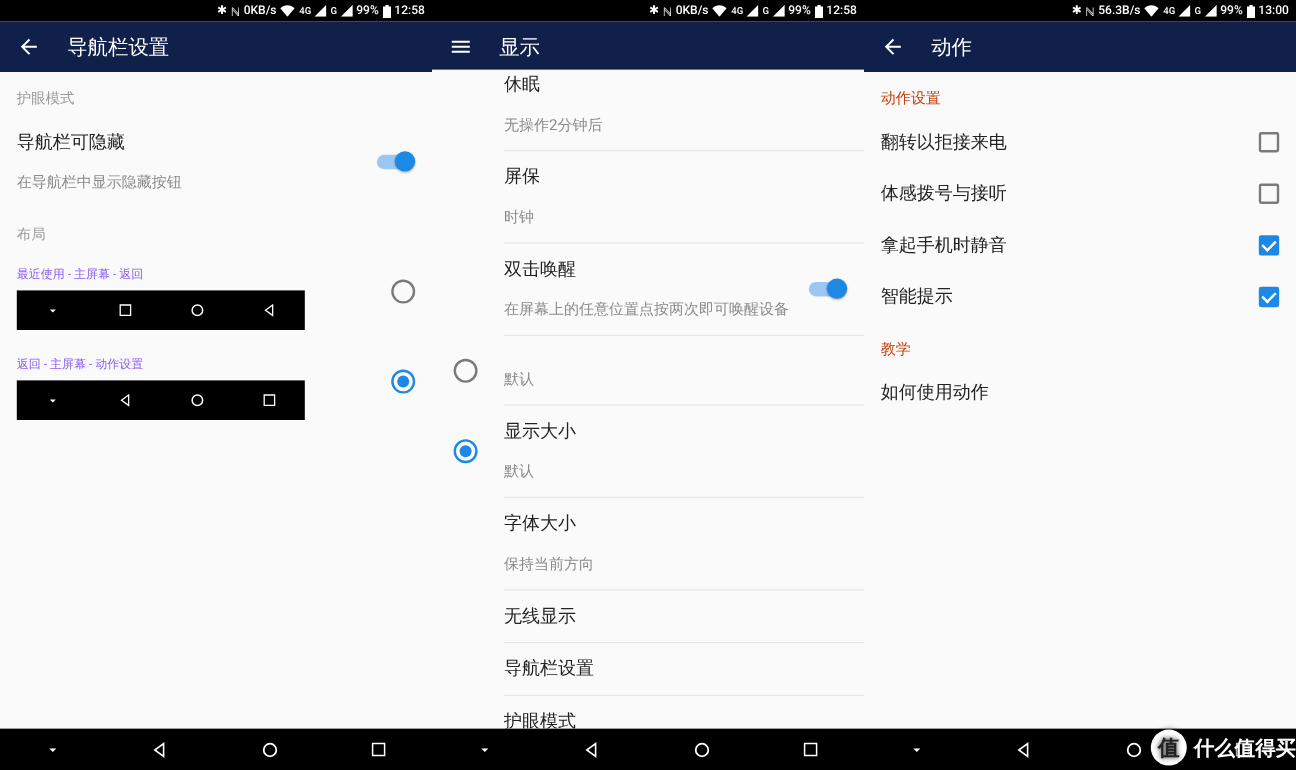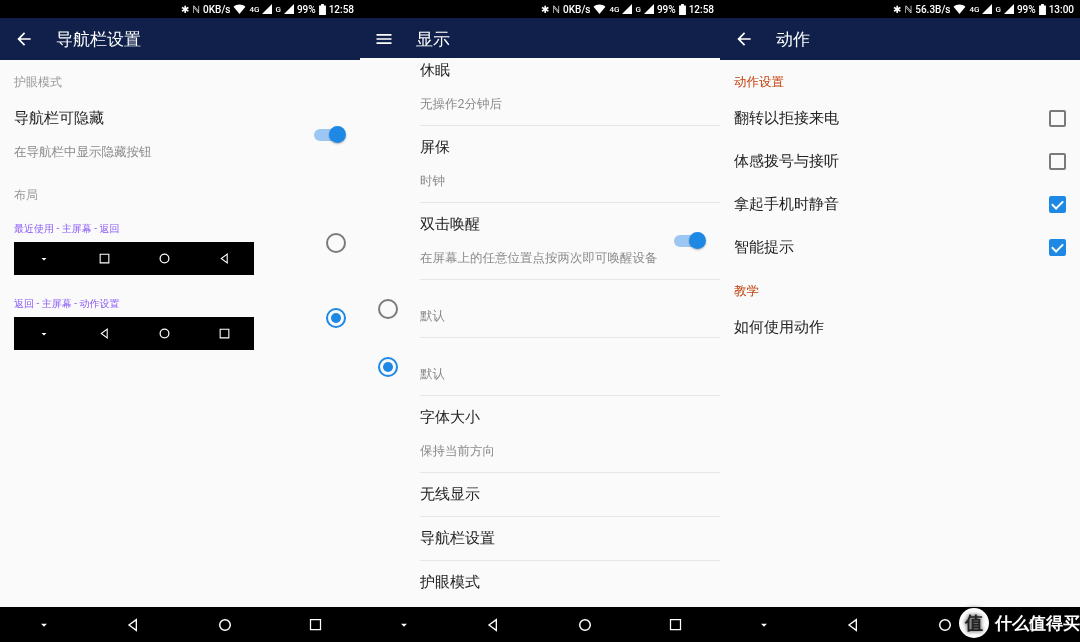--- a/index.html
+++ b/index.html
@@ -309,20 +309,21 @@
         <div class="texts">
           <div class="secondary">默认</div>
         </div>
       </div>
       <div class="divider"></div>
       <div class="item">
         <div class="radio-slot">
             <div class="radio checked"></div>
           </div>
         <div class="texts">
+          <div class="primary">显示大小</div>
           <div class="secondary">默认</div>
         </div>
       </div>
       <div class="divider"></div>
       <div class="item">
         <div class="texts">
           <div class="primary">字体大小</div>
           <div class="secondary">保持当前方向</div>
         </div>
       </div>

